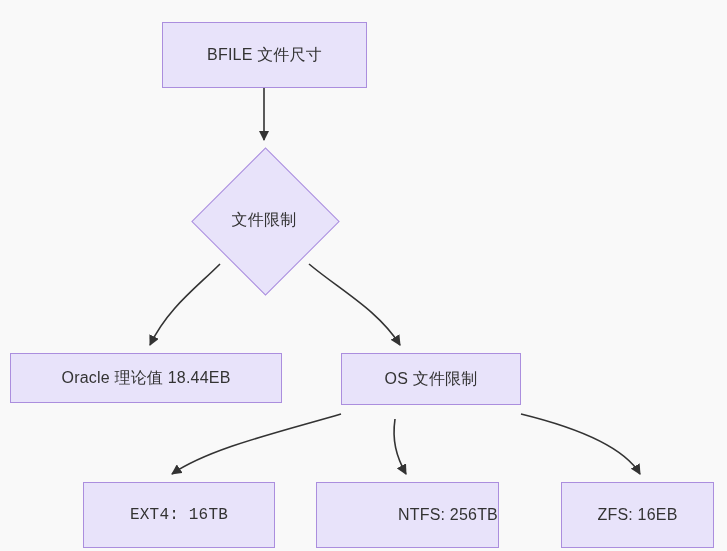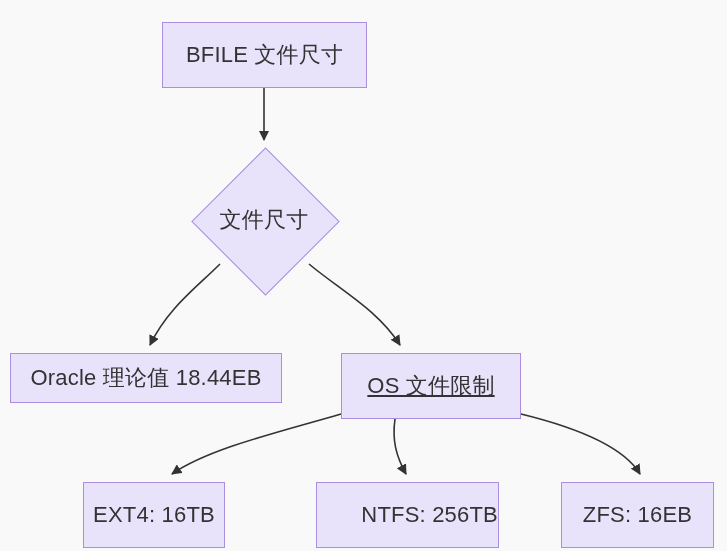--- a/index.html
+++ b/index.html
@@ -27,21 +27,21 @@
   }
   .node {
     position: absolute;
     box-sizing: border-box;
     display: flex;
     align-items: center;
     justify-content: center;
     background: #e8e3fa;
     border: 1.3px solid #ab8ede;
     color: #333333;
-    font-size: 22px;
+    font-size: 16px;
     line-height: 1.3;
     white-space: nowrap;
     letter-spacing: 0.2px;
   }
   .node-label {
     display: block;
     text-align: center;
   }
   
   .node-decision {
@@ -85,32 +85,32 @@
         <path d="M 521,414 C 566,425 622,444 640,474" marker-end="url(#arrowhead)"></path>
       </g>
   </svg>
 
   <div class="node node-rect" style="left: 162px; top: 22px; width: 205px; height: 66px;">
     <span class="node-label">BFILE 文件尺寸</span>
   </div>
 
   <div class="node node-decision" style="left: 191px; top: 147px; width: 146px; height: 146px;">
     <span class="diamond-shape"></span>
-    <span class="node-label">文件尺寸</span>
+    <span class="node-label">文件限制</span>
   </div>
 
   <div class="node node-rect" style="left: 10px; top: 353px; width: 272px; height: 50px;">
     <span class="node-label">Oracle 理论值 18.44EB</span>
   </div>
 
-  <div class="node node-rect" style="left: 341px; top: 353px; width: 180px; height: 66px; text-decoration: underline;">
+  <div class="node node-rect" style="left: 341px; top: 353px; width: 180px; height: 52px;">
     <span class="node-label">OS 文件限制</span>
   </div>
 
-  <div class="node node-rect" style="left: 83px; top: 482px; width: 142px; height: 66px;">
+  <div class="node node-rect" style="left: 83px; top: 482px; width: 192px; height: 66px; font-family: Liberation Mono, monospace;">
     <span class="node-label">EXT4: 16TB</span>
   </div>
 
   <div class="node node-rect" style="left: 316px; top: 482px; width: 183px; height: 66px; justify-content: flex-end;">
     <span class="node-label">NTFS: 256TB</span>
   </div>
 
   <div class="node node-rect" style="left: 561px; top: 482px; width: 153px; height: 66px;">
     <span class="node-label">ZFS: 16EB</span>
   </div>

